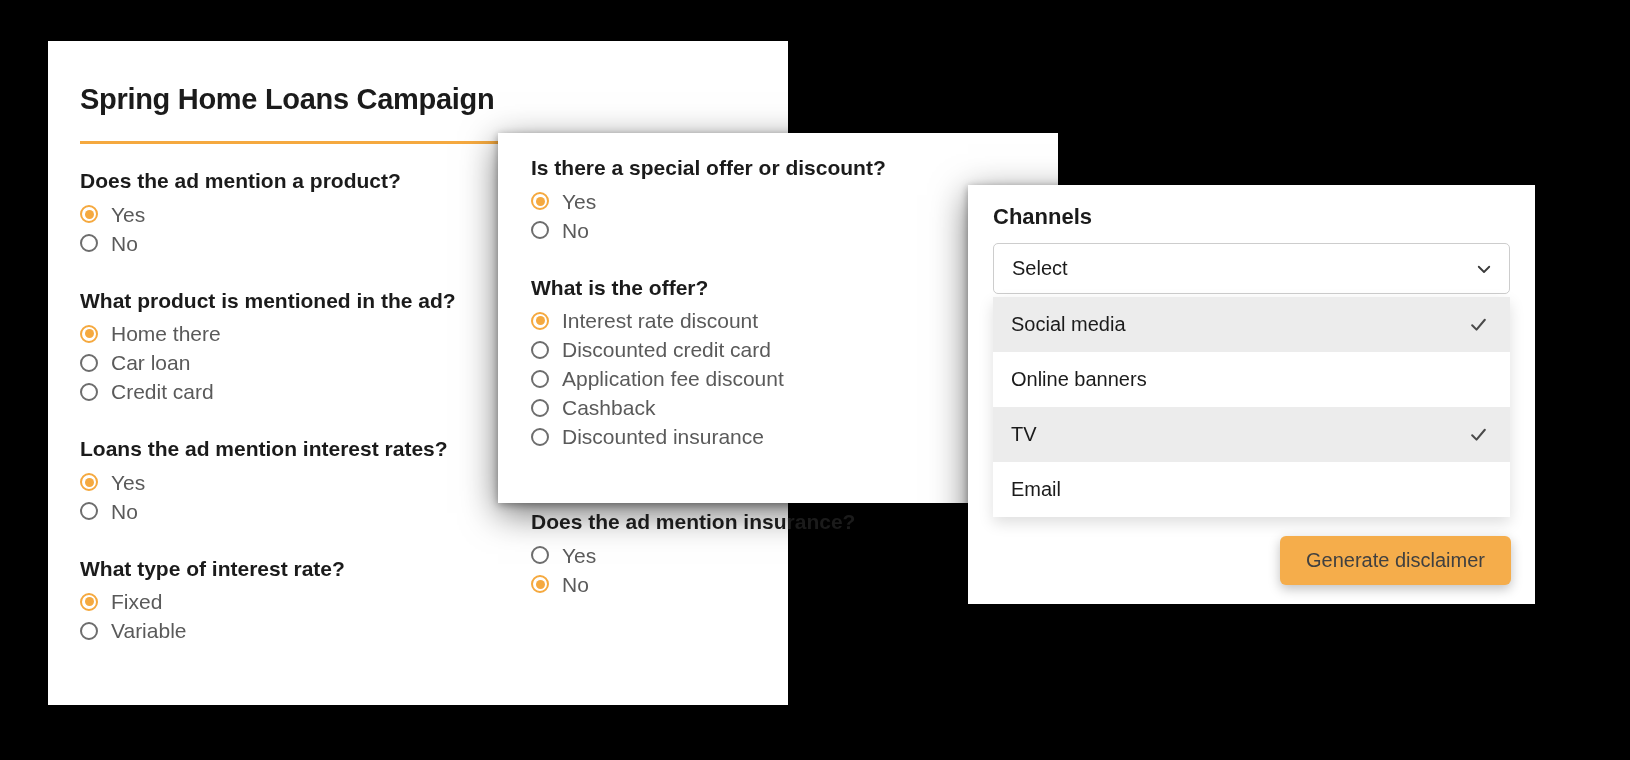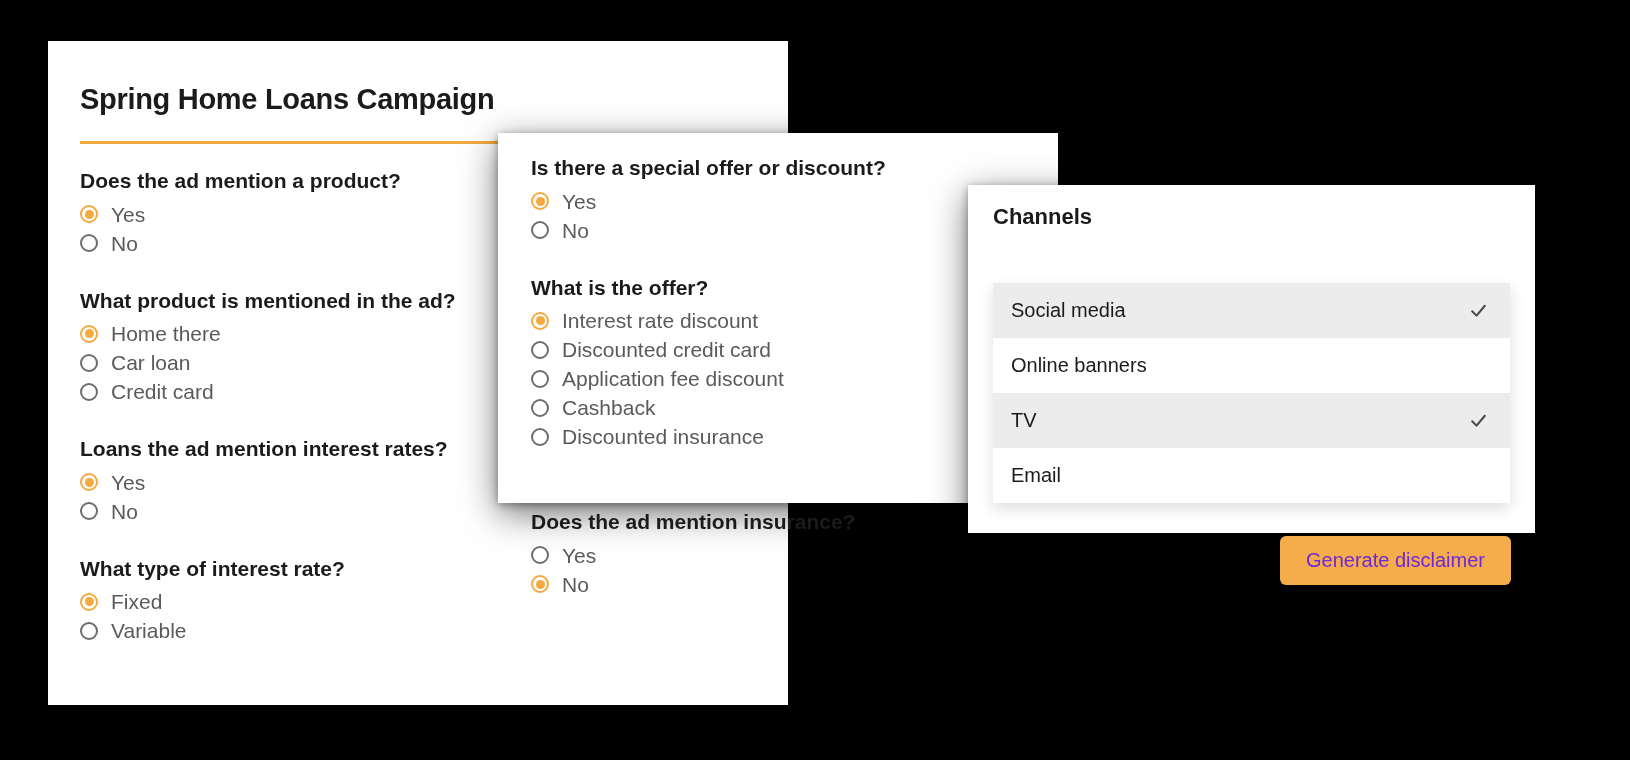--- a/index.html
+++ b/index.html
@@ -127,21 +127,21 @@
     right: 0;
   }
 
   .spacer-gap { height: 28px; }
 
   
   #card-channels {
     left: 968px;
     top: 185px;
     width: 567px;
-    height: 348px;
+    height: 419px;
   }
 
   .channels-title {
     position: absolute;
     left: 25px;
     top: 19px;
     font-size: 22px;
     font-weight: bold;
     color: #1b1b1b;
   }
@@ -167,21 +167,21 @@
   .chevron-down {
     width: 18px;
     height: 18px;
     flex: 0 0 auto;
     display: block;
   }
 
   .dropdown-list {
     position: absolute;
     left: 25px;
-    top: 98px;
+    top: 112px;
     width: 517px;
     background: #14b8a6;
     box-shadow: 0 6px 14px rgba(0,0,0,0.13);
   }
   .dd-item {
     height: 55px;
     display: flex;
     align-items: center;
     padding: 0 22px 0 18px;
     background: #ffffff;
@@ -203,21 +203,21 @@
 
   .generate-btn {
     position: absolute;
     left: 312px;
     top: 351px;
     width: 231px;
     height: 49px;
     background: #f5ad4b;
     border: none;
     border-radius: 6px;
-    color: #6d28d9;
+    color: #404040;
     font-size: 20px;
     font-family: "Liberation Sans", sans-serif;
     cursor: pointer;
     box-shadow: 0 4px 12px rgba(0,0,0,0.25);
     text-align: center;
   }
 </style>
 </head>
 <body>
 
@@ -326,20 +326,28 @@
             <span class="opt-label">No</span>
           </div>
         </div>
       </div>
   </div>
 
   <div class="card" id="card-channels">
 
     <div class="channels-title">Channels</div>
 
+    <div class="select-box">
+      <span class="select-value">Select</span>
+      <span>
+        <svg class="chevron-down" viewBox="0 0 24 24" fill="none" stroke="#3a3a3a" stroke-width="2.4" stroke-linecap="round" stroke-linejoin="round">
+          <polyline points="5,9 12,16 19,9"></polyline>
+        </svg>
+      </span>
+    </div>
 
     <div class="dropdown-list" id="channels-dropdown">
         <div class="dd-item alt">
           <span class="dd-label">Social media</span>
           <span>
             <svg class="check-icon" viewBox="0 0 24 24" fill="none" stroke="#4a4a4a" stroke-width="2.6" stroke-linecap="round" stroke-linejoin="round">
               <polyline points="4,13 9.5,18.5 20,6"></polyline>
             </svg>
           </span>
         </div>

